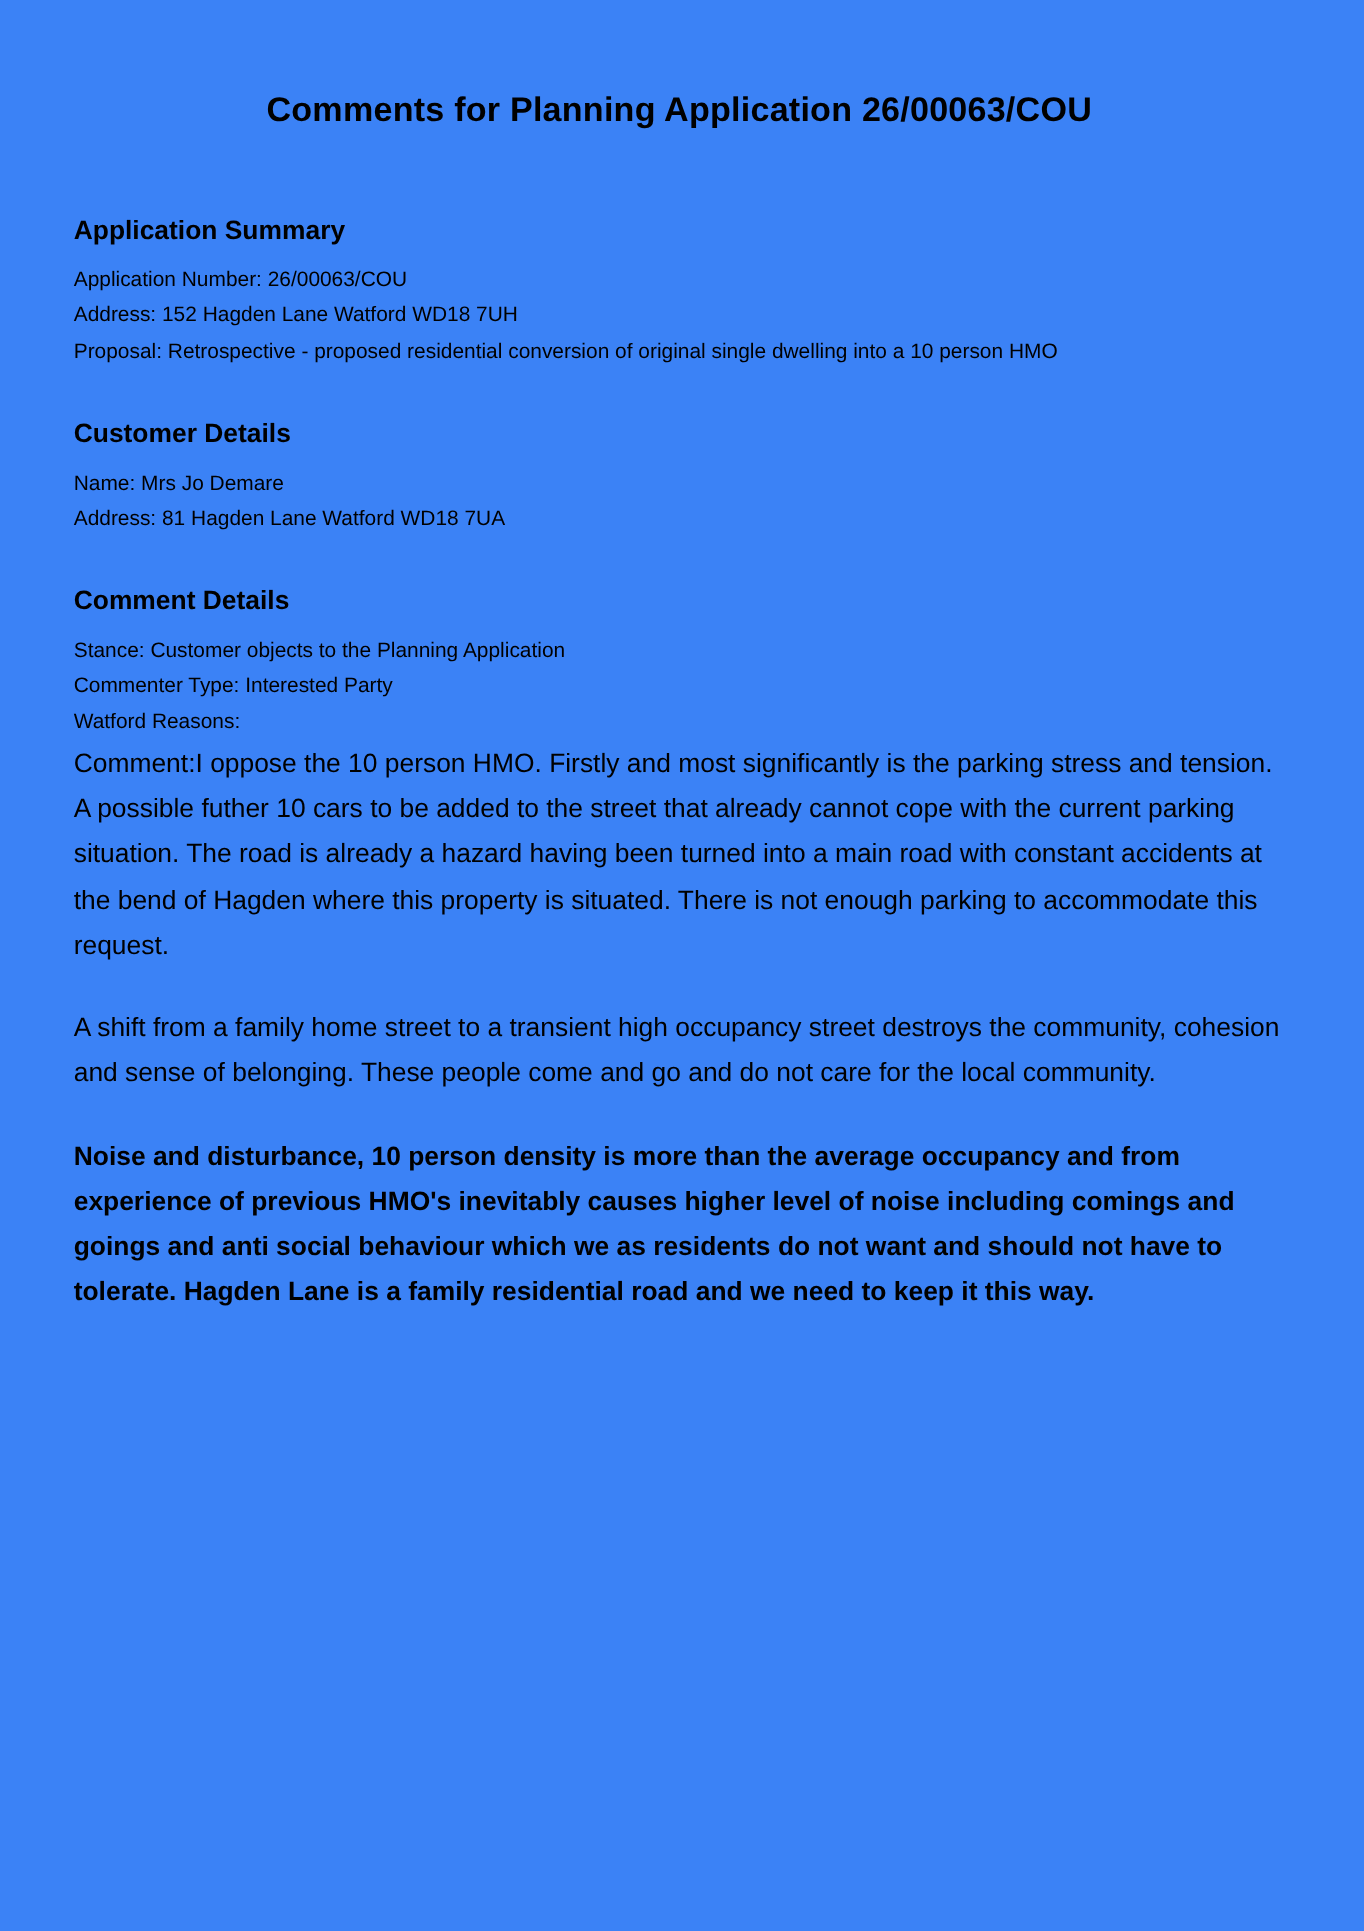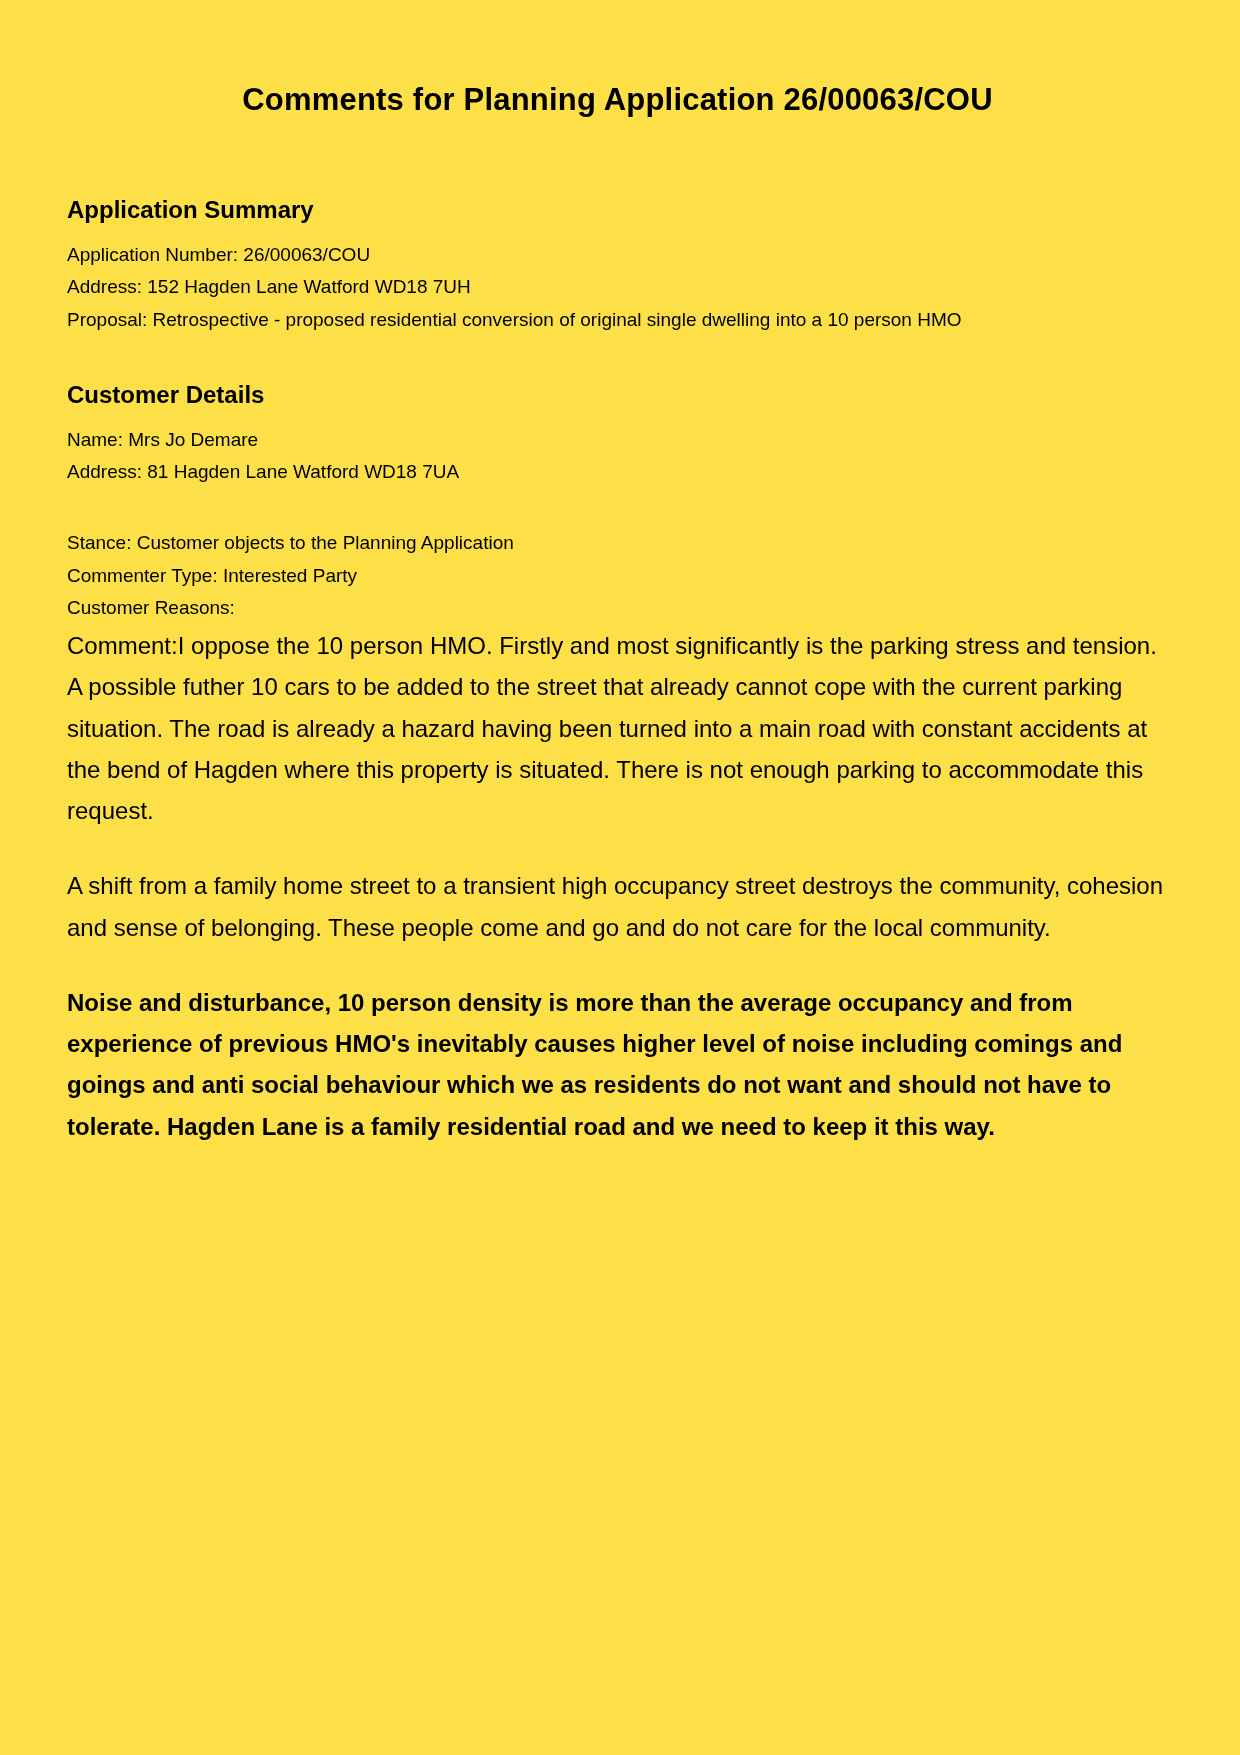--- a/index.html
+++ b/index.html
@@ -4,21 +4,21 @@
 <style>
   html, body {
     margin: 0;
     padding: 0;
     background: #ffffff;
   }
   .page {
     width: 1240px;
     min-height: 1755px;
     box-sizing: border-box;
-    background: #fde047;
+    background: #3b82f6;
     color: #000000;
     font-family: "Liberation Sans", sans-serif;
     padding: 82px 72px 60px 67px;
   }
   .doc-title {
     font-size: 31px;
     font-weight: bold;
     text-align: center;
     margin: 0 0 72px 0;
     letter-spacing: 0.2px;
@@ -61,21 +61,22 @@
     <p class="doc-line">Proposal: Retrospective - proposed residential conversion of original single dwelling into a 10 person HMO</p>
   </div>
 
   <div class="section">
     <h2 class="section-heading">Customer Details</h2>
     <p class="doc-line">Name: Mrs Jo Demare</p>
     <p class="doc-line">Address: 81 Hagden Lane Watford WD18 7UA</p>
   </div>
 
   <div class="section">
+    <h2 class="section-heading">Comment Details</h2>
     <p class="doc-line">Stance: Customer objects to the Planning Application</p>
     <p class="doc-line">Commenter Type: Interested Party</p>
-    <p class="doc-line">Customer Reasons:</p>
+    <p class="doc-line">Watford Reasons:</p>
     <p class="doc-paragraph">Comment:I oppose the 10 person HMO. Firstly and most significantly is the parking stress and tension. A possible futher 10 cars to be added to the street that already cannot cope with the current parking situation. The road is already a hazard having been turned into a main road with constant accidents at the bend of Hagden where this property is situated. There is not enough parking to accommodate this request.</p>
     <p class="doc-paragraph">A shift from a family home street to a transient high occupancy street destroys the community, cohesion and sense of belonging. These people come and go and do not care for the local community.</p>
     <p class="doc-paragraph">Noise and disturbance, 10 person density is more than the average occupancy and from experience of previous HMO's inevitably causes higher level of noise including comings and goings and anti social behaviour which we as residents do not want and should not have to tolerate. Hagden Lane is a family residential road and we need to keep it this way.</p>
   </div>
 
 </div>
 
 </body></html>

